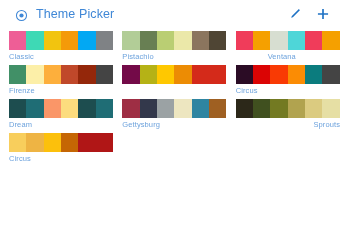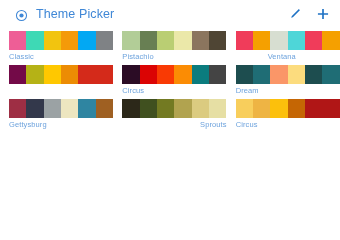--- a/index.html
+++ b/index.html
@@ -157,20 +157,31 @@
           <div class="swatch" style="background: rgb(245, 160, 0);"></div>
           <div class="swatch" style="background: rgb(215, 222, 209);"></div>
           <div class="swatch" style="background: rgb(78, 214, 216);"></div>
           <div class="swatch" style="background: rgb(240, 60, 90);"></div>
           <div class="swatch" style="background: rgb(245, 160, 0);"></div>
         </div>
         <div class="theme-label" style="color: rgb(110, 163, 221); margin-left: 32px;">Ventana</div>
       </div>
       <div class="theme-cell">
         <div class="swatches">
+          <div class="swatch" style="background: rgb(65, 144, 103);"></div>
+          <div class="swatch" style="background: rgb(252, 239, 168);"></div>
+          <div class="swatch" style="background: rgb(253, 175, 60);"></div>
+          <div class="swatch" style="background: rgb(192, 72, 42);"></div>
+          <div class="swatch" style="background: rgb(148, 39, 10);"></div>
+          <div class="swatch" style="background: rgb(68, 68, 68);"></div>
+        </div>
+        <div class="theme-label" style="color: rgb(110, 163, 221);">Firenze</div>
+      </div>
+      <div class="theme-cell">
+        <div class="swatches">
           <div class="swatch" style="background: rgb(115, 10, 72);"></div>
           <div class="swatch" style="background: rgb(181, 178, 22);"></div>
           <div class="swatch" style="background: rgb(255, 200, 0);"></div>
           <div class="swatch" style="background: rgb(236, 140, 4);"></div>
           <div class="swatch" style="background: rgb(212, 42, 26);"></div>
           <div class="swatch" style="background: rgb(212, 42, 26);"></div>
         </div>
       </div>
       <div class="theme-cell">
         <div class="swatches">

